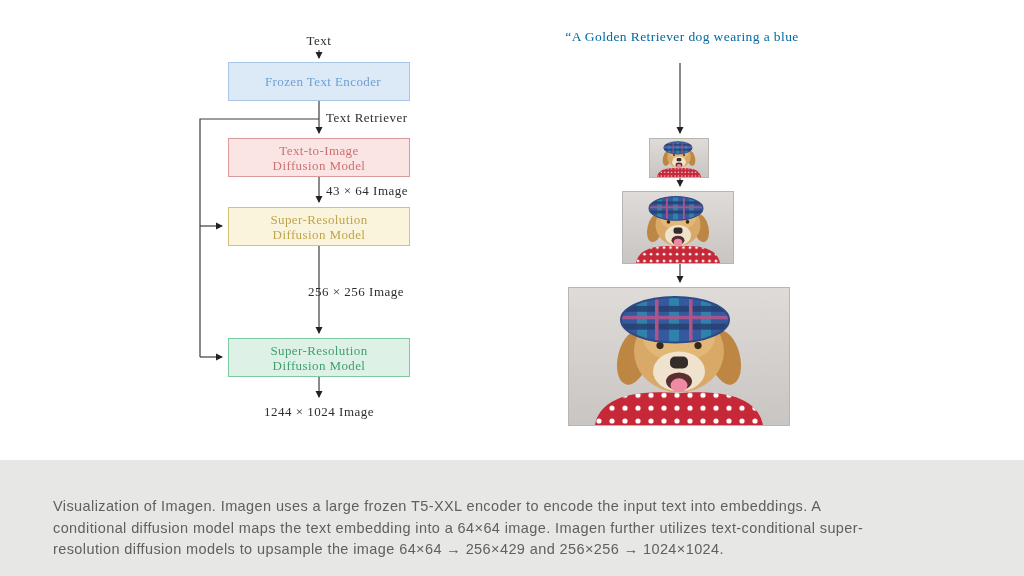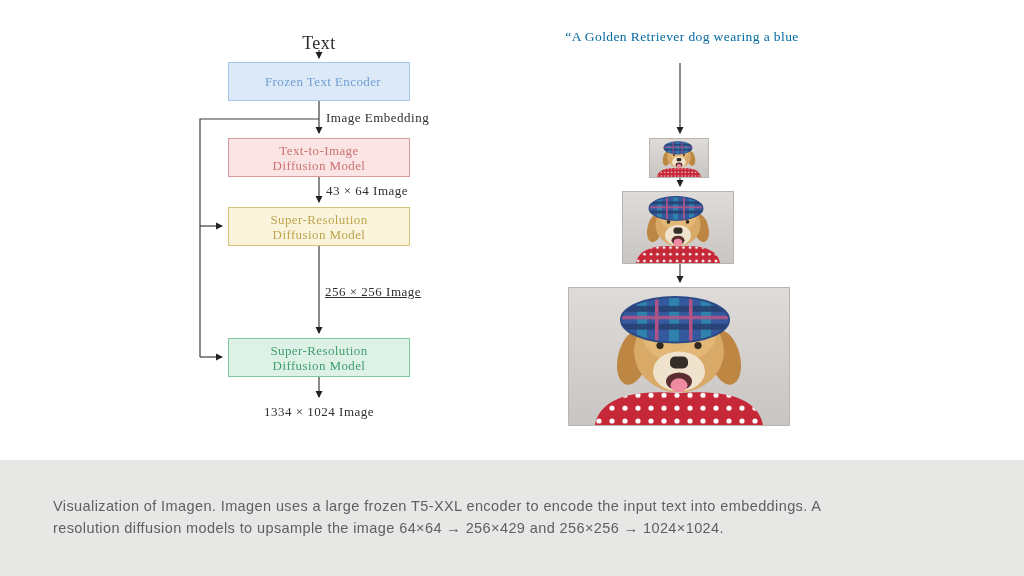--- a/index.html
+++ b/index.html
@@ -42,24 +42,24 @@
   #box-sr2      { top: 338px; background:#def1e6; border-color:#7fc9a0; color:#3f9f6e; }
   
   .dlabel {
     position: absolute;
     z-index: 2;
     color: #2e2e2e;
     font-size: 13px;
     letter-spacing: 0.5px;
     white-space: nowrap;
   }
-  #lbl-text        { left: 319px; top: 33px;  transform: translateX(-50%); font-size: 18px; }
+  #lbl-text        { left: 319px; top: 33px;  transform: translateX(-50%); font-size: 13px; }
   #lbl-embedding   { left: 326px; top: 110px; }
   #lbl-64          { left: 326px; top: 183px; }
-  #lbl-256         { left: 325px; top: 284px; text-decoration: underline; }
+  #lbl-256         { left: 308px; top: 284px; }
   #lbl-1024        { left: 319px; top: 404px; transform: translateX(-50%); }
   
   #prompt {
     position: absolute;
     left: 521px; top: 29px;
     width: 322px;
     z-index: 2;
     text-align: center;
     color: #0369a1;
     font-size: 13.5px;
@@ -177,42 +177,42 @@
     </g>
   </svg>
 
   <div class="dlabel" id="lbl-text">Text</div>
 
   <div class="fbox" id="box-encoder">
     <span class="bl">Frozen Text Encoder</span>
     <span class="bl"></span>
   </div>
 
-  <div class="dlabel" id="lbl-embedding">Image Embedding</div>
+  <div class="dlabel" id="lbl-embedding">Text Retriever</div>
 
   <div class="fbox" id="box-t2i">
     <span class="bl">Text-to-Image</span>
     <span class="bl">Diffusion Model</span>
   </div>
 
   <div class="dlabel" id="lbl-64">43 × 64 Image</div>
 
   <div class="fbox" id="box-sr1">
     <span class="bl">Super-Resolution</span>
     <span class="bl">Diffusion Model</span>
   </div>
 
   <div class="dlabel" id="lbl-256">256 × 256 Image</div>
 
   <div class="fbox" id="box-sr2">
     <span class="bl">Super-Resolution</span>
     <span class="bl">Diffusion Model</span>
   </div>
 
-  <div class="dlabel" id="lbl-1024">1334 × 1024 Image</div>
+  <div class="dlabel" id="lbl-1024">1244 × 1024 Image</div>
 
   <div id="prompt">
     <div>“A Golden Retriever dog wearing a blue</div>
   </div>
 
   <div class="dogimg" id="dog-64">
     <svg viewBox="0 0 220 138" preserveAspectRatio="none">
         <use href="#dog-figure" xlink:href="#dog-figure"></use>
       </svg>
   </div>
@@ -223,17 +223,18 @@
   </div>
   <div class="dogimg" id="dog-1024">
     <svg viewBox="0 0 220 138" preserveAspectRatio="none">
         <use href="#dog-figure" xlink:href="#dog-figure"></use>
       </svg>
   </div>
 
   <div id="caption-bar">
     <div class="cap-wrap">
       <div class="cap-line">Visualization of Imagen. Imagen uses a large frozen T5-XXL encoder to encode the input text into embeddings. A</div>
+      <div class="cap-line">conditional diffusion model maps the text embedding into a 64×64 image. Imagen further utilizes text-conditional super-</div>
       <div class="cap-line">resolution diffusion models to upsample the image 64×64 → 256×429 and 256×256 → 1024×1024.</div>
     </div>
   </div>
 
 </div>
 
 </body></html>

